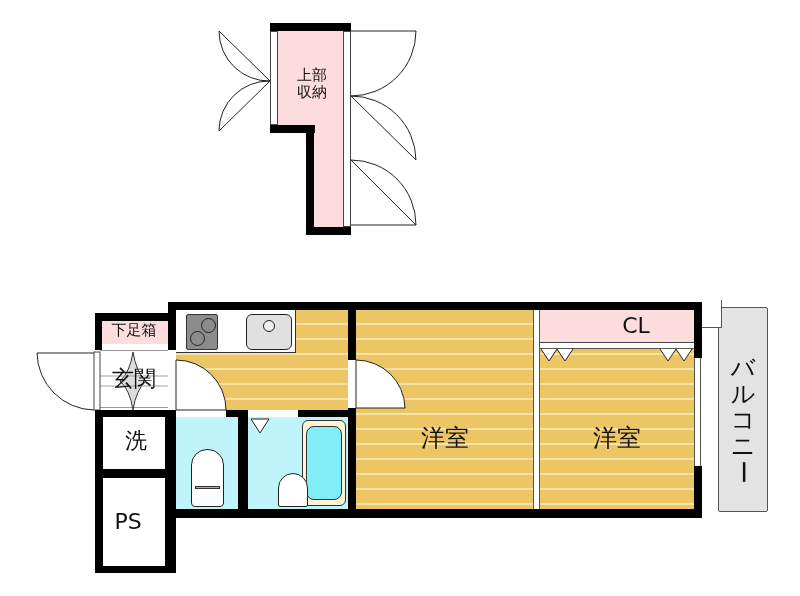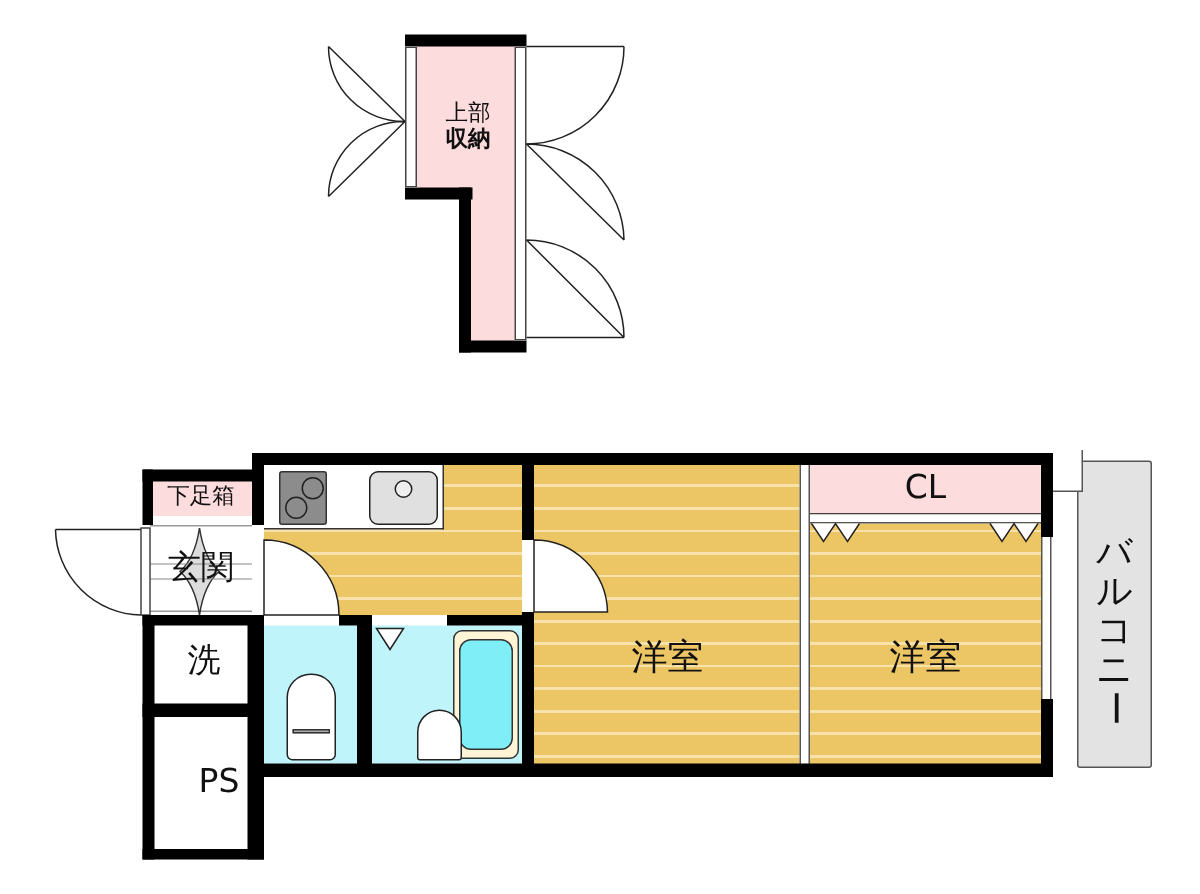--- a/index.html
+++ b/index.html
@@ -24,21 +24,21 @@
 
   <div class="wall" style="left:270px;top:23px;width:81px;height:8px;"></div>
   <div class="wall" style="left:270px;top:125px;width:45px;height:8px;"></div>
   <div class="wall" style="left:306px;top:125px;width:8px;height:110px;"></div>
   <div class="wall" style="left:306px;top:227px;width:45px;height:8px;"></div>
 
   <div class="abs" style="left:270px;top:31px;width:8px;height:94px;border:1px solid #444;background:#fff;"></div>
   <div class="abs" style="left:343px;top:31px;width:8px;height:196px;border:1px solid #444;background:#fff;"></div>
   <div class="label" style="left:282px;top:68px;width:60px;font-size:15px;">
     <div>上部</div>
-    <div style="margin-top:2px;font-weight:bold;">収納</div>
+    <div style="margin-top:2px;">収納</div>
   </div>
 
   <svg width="800" height="596" style="left:0;top:0;">
     <g fill="none" stroke="#222" stroke-width="1">
       <path d="M270 81 L219 31 M219 31 A50 50 0 0 0 270 81"></path>
       <path d="M270 81 L219 131 M219 131 A50 50 0 0 1 270 81"></path>
       <path d="M351 31 L416 31 M416 31 A65 65 0 0 1 351 96"></path>
       <path d="M351 96 L416 160 M416 160 A65 65 0 0 0 351 96"></path>
       <path d="M351 160 L416 225 M351 160 A65 65 0 0 1 416 225 M351 225 L416 225"></path>
     </g>
@@ -63,21 +63,21 @@
       <line x1="37" y1="353" x2="94" y2="353"></line>
       <path d="M37 353 A58 58 0 0 0 94 410"></path>
       <rect x="94" y="352" width="6" height="58" fill="#fff" stroke="#444"></rect>
     </g>
   </svg>
 
   <div class="abs" style="left:103px;top:417px;width:66px;height:52px;background:#fff;"></div>
   <div class="label" style="left:103px;top:430px;width:66px;font-size:22px;">洗</div>
 
   <div class="abs" style="left:103px;top:478px;width:62px;height:88px;background:#fff;"></div>
-  <div class="label" style="left:109px;top:511px;width:74px;font-size:22px;">PS</div>
+  <div class="label" style="left:91px;top:511px;width:74px;font-size:22px;">PS</div>
 
   <div class="abs floor" style="left:176px;top:310px;width:172px;height:100px;"></div>
   <div class="abs" style="left:176px;top:310px;width:120px;height:43px;background:#fff;border:1px solid #333;border-top:none;border-left:none;"></div>
   <div class="abs" style="left:186px;top:314px;width:32px;height:36px;background:#8c8c8c;border:1px solid #333;border-radius:2px;">
     <div class="abs" style="left:14px;top:3px;width:15px;height:15px;border-radius:50%;border:1px solid #222;background:#8c8c8c;"></div>
     <div class="abs" style="left:3px;top:16px;width:15px;height:15px;border-radius:50%;border:1px solid #222;background:#8c8c8c;"></div>
   </div>
   <div class="abs" style="left:246px;top:314px;width:46px;height:36px;background:#e0e0e0;border:1px solid #222;border-radius:6px;">
     <div class="abs" style="left:16px;top:5px;width:12px;height:12px;border-radius:50%;border:1px solid #222;background:#eee;"></div>
   </div>
@@ -101,21 +101,21 @@
   <div class="abs" style="left:278px;top:473px;width:30px;height:34px;background:#fff;border:1px solid #222;border-radius:15px 15px 2px 2px;"></div>
 
   <div class="abs floor" style="left:356px;top:310px;width:178px;height:200px;"></div>
   <svg width="800" height="596" style="left:0;top:0;">
     <path d="M356 360 L356 408 L405 408 A49 49 0 0 0 356 360 Z" fill="#fff" stroke="#222" stroke-width="1"></path>
   </svg>
   <div class="label" style="left:356px;top:426px;width:178px;font-size:24px;">洋室</div>
 
   <div class="abs floor" style="left:540px;top:310px;width:154px;height:200px;"></div>
   <div class="abs pink" style="left:540px;top:310px;width:154px;height:33px;border-bottom:1px solid #444;"></div>
-  <div class="label" style="left:524px;top:315px;width:186px;font-size:22px;">CL</div>
+  <div class="label" style="left:543px;top:315px;width:186px;font-size:22px;">CL</div>
   <div class="abs" style="left:540px;top:343px;width:154px;height:6px;background:#fff;border-bottom:1px solid #555;"></div>
   <svg width="800" height="596" style="left:0;top:0;">
     <g fill="#fff" stroke="#222" stroke-width="1">
       <path d="M541 349 L549 361 L557 349 L565 361 L573 349"></path>
       <path d="M660 349 L668 361 L676 349 L684 361 L692 349"></path>
     </g>
   </svg>
   <div class="label" style="left:540px;top:426px;width:154px;font-size:24px;">洋室</div>
 
   <div class="abs" style="left:533px;top:310px;width:7px;height:200px;background:#fff;border-left:1px solid #555;border-right:1px solid #555;"></div>

